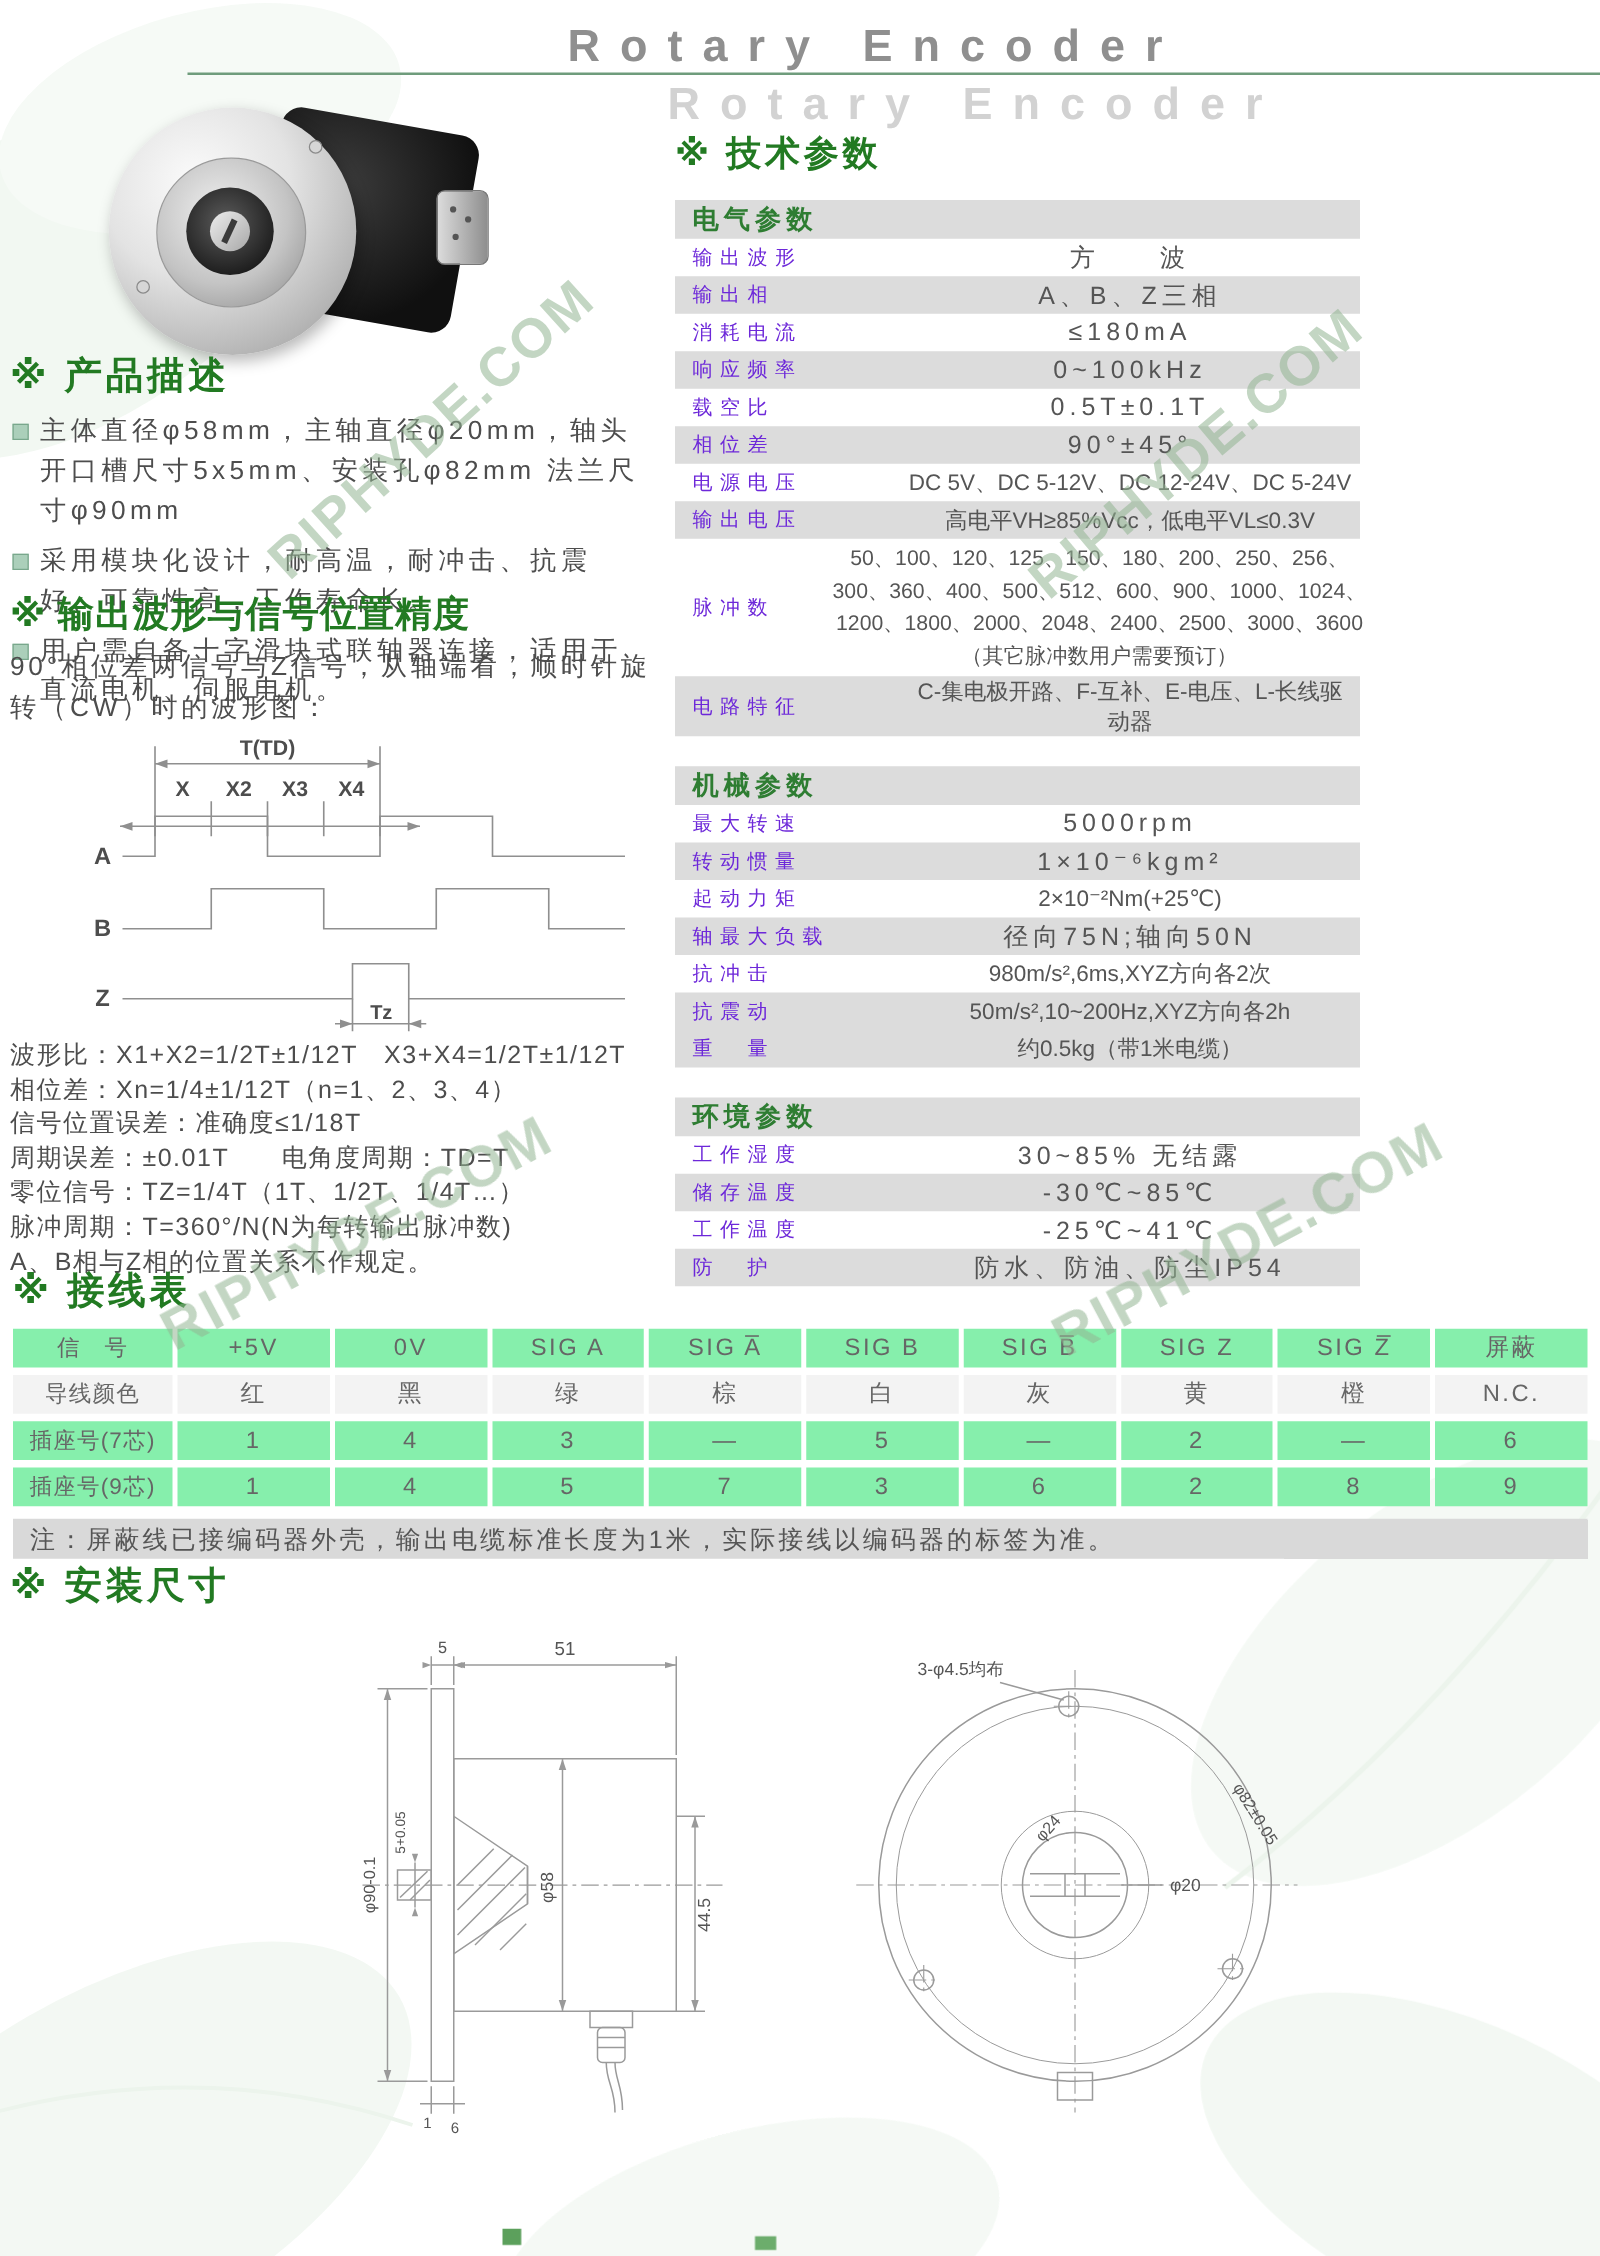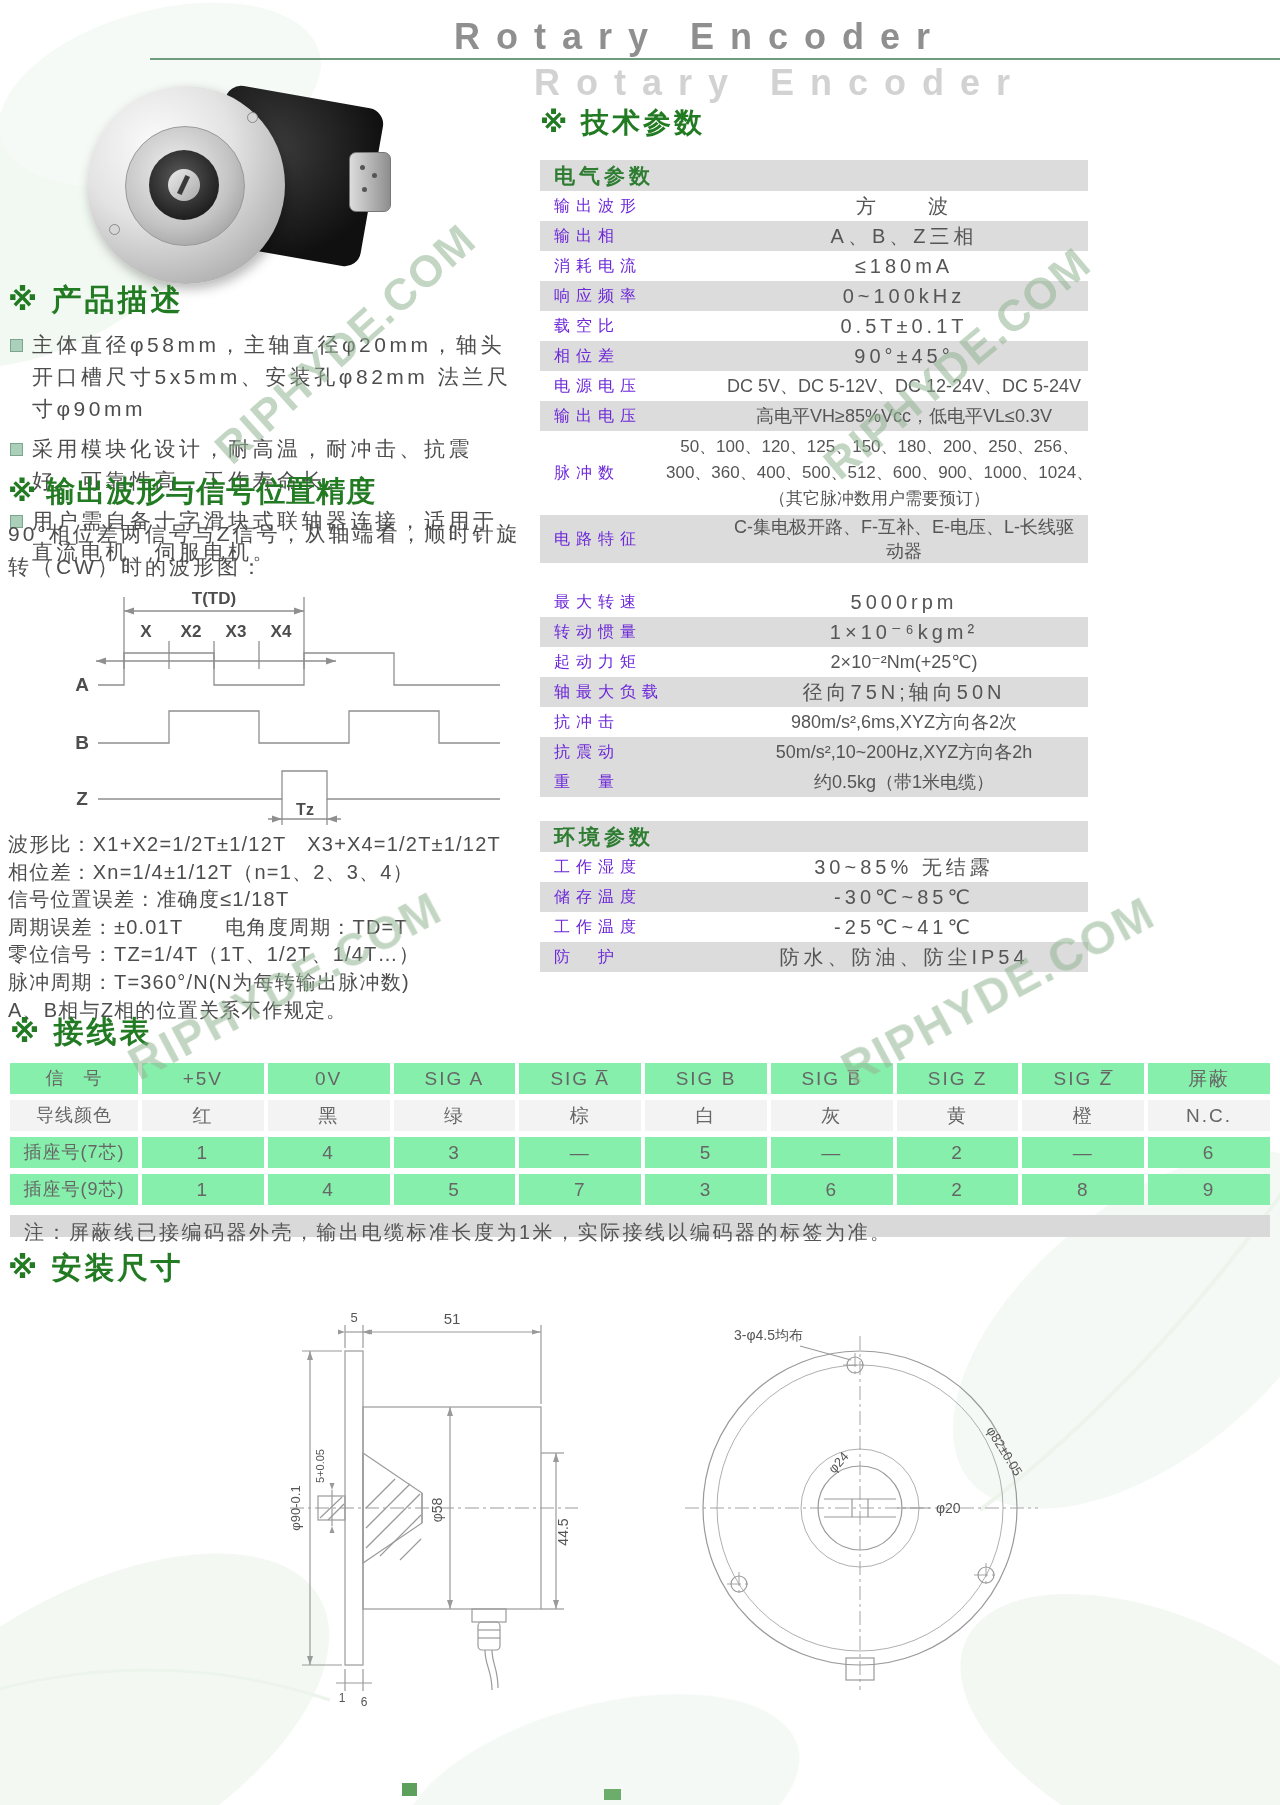--- a/index.html
+++ b/index.html
@@ -66,21 +66,21 @@
   .pvalue.lines{letter-spacing:0;margin-left:-60px;padding:3px 0;}
   .pline{font-size:17px;line-height:26px;white-space:nowrap;}
   
   .sec-wiring{left:10px;top:1012px;width:1260px;z-index:2;}
   .wiring-grid{margin-top:10px;}
   .wrow{display:grid;grid-template-columns:128px repeat(9,1fr);column-gap:4px;margin-bottom:6px;}
   .wcell{height:31px;line-height:31px;text-align:center;font-size:19px;color:#666;letter-spacing:2px;}
   .wcell:first-child{font-size:18px;letter-spacing:1px;}
   .whead .wcell,.wgray .wcell{background:#86efac;}
   .wlight .wcell{background:#f3f3f3;}
-  .wiring-note{margin-top:10px;background:#d9d9d9;height:22px;line-height:34px;
+  .wiring-note{margin-top:10px;background:#d9d9d9;height:32px;line-height:34px;
                padding-left:14px;font-size:20px;color:#555;letter-spacing:2.5px;white-space:nowrap;}
   
   .sec-install{left:8px;top:1248px;z-index:2;}
   .drawings{left:140px;top:1298px;z-index:2;}
   
   .leaves{left:0;top:0;z-index:0;}
   svg text{font-family:"Liberation Sans","DejaVu Sans",sans-serif;}
 </style>
 </head>
 <body>
@@ -221,29 +221,31 @@
         </div>
         <div class="prow shaded">
           <div class="plabel">输出电压</div>
           <div class="pvalue tight">高电平VH≥85%Vcc，低电平VL≤0.3V</div>
         </div>
         <div class="prow">
           <div class="plabel">脉冲数</div>
           <div class="pvalue lines">
             <div class="pline">50、100、120、125、150、180、200、250、256、</div>
             <div class="pline">300、360、400、500、512、600、900、1000、1024、</div>
+            <div class="pline">1200、1800、2000、2048、2400、2500、3000、3600</div>
             <div class="pline">（其它脉冲数用户需要预订）</div>
           </div>
         </div>
         <div class="prow shaded">
           <div class="plabel">电路特征</div>
           <div class="pvalue tight">C-集电极开路、F-互补、E-电压、L-长线驱动器</div>
         </div>
       </div>
       <div class="ptable">
+        <div class="ptable-header">机械参数</div>
         <div class="prow">
           <div class="plabel">最大转速</div>
           <div class="pvalue">5000rpm</div>
         </div>
         <div class="prow shaded">
           <div class="plabel">转动惯量</div>
           <div class="pvalue">1×10⁻⁶kgm²</div>
         </div>
         <div class="prow">
           <div class="plabel">起动力矩</div>

